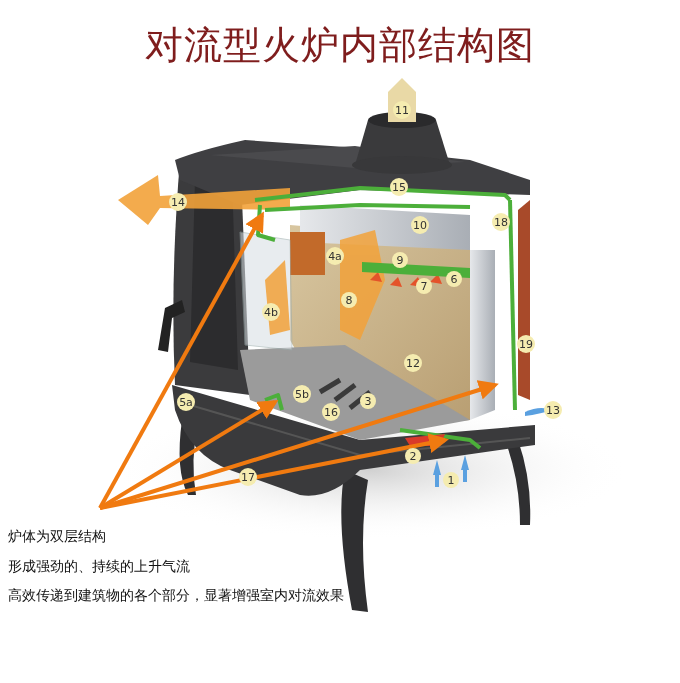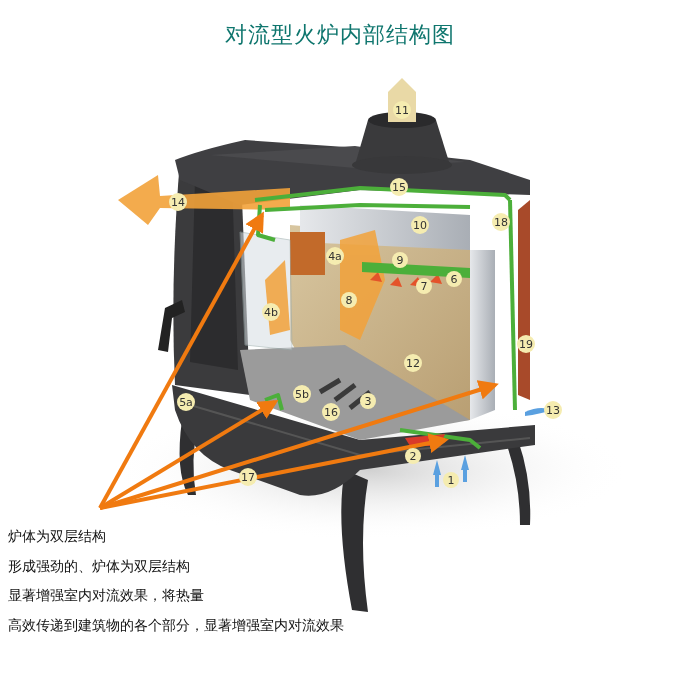--- a/index.html
+++ b/index.html
@@ -1,19 +1,19 @@
 <!DOCTYPE html>
 <html><head>
 <meta charset="utf-8">
 <style>
   html, body { margin:0; padding:0; background:#ffffff; }
   body { width:680px; height:683px; position:relative; overflow:hidden;
          font-family:"DejaVu Sans", "Liberation Sans", sans-serif; }
   .title { position:absolute; left:0; top:20px; width:680px; text-align:center;
-           font-size:22px; color:#0f766e; letter-spacing:1px; }
+           font-size:38px; color:#7f1d1d; letter-spacing:1px; }
   svg.stove { position:absolute; left:0; top:0; }
   .caption { position:absolute; left:8px; top:522px; font-size:14px; line-height:29.5px; color:#111; }
   .caption div { white-space:nowrap; }
   .lbl { font-family:"DejaVu Sans", sans-serif; font-size:11px; fill:#333; text-anchor:middle; }
 </style>
 </head>
 <body>
 
 <div class="title">对流型火炉内部结构图</div>
 
@@ -204,16 +204,15 @@
       </g>
     <g>
         <circle cx="526" cy="344" r="9" fill="#f5ecb0"></circle>
         <text class="lbl" x="526" y="348">19</text>
       </g>
   </g>
 </svg>
 
 <div class="caption">
   <div>炉体为双层结构</div>
-  <div>形成强劲的、炉体为双层结构</div>
-  <div>显著增强室内对流效果，将热量</div>
+  <div>形成强劲的、持续的上升气流</div>
   <div>高效传递到建筑物的各个部分，显著增强室内对流效果</div>
 </div>
 
 </body></html>

